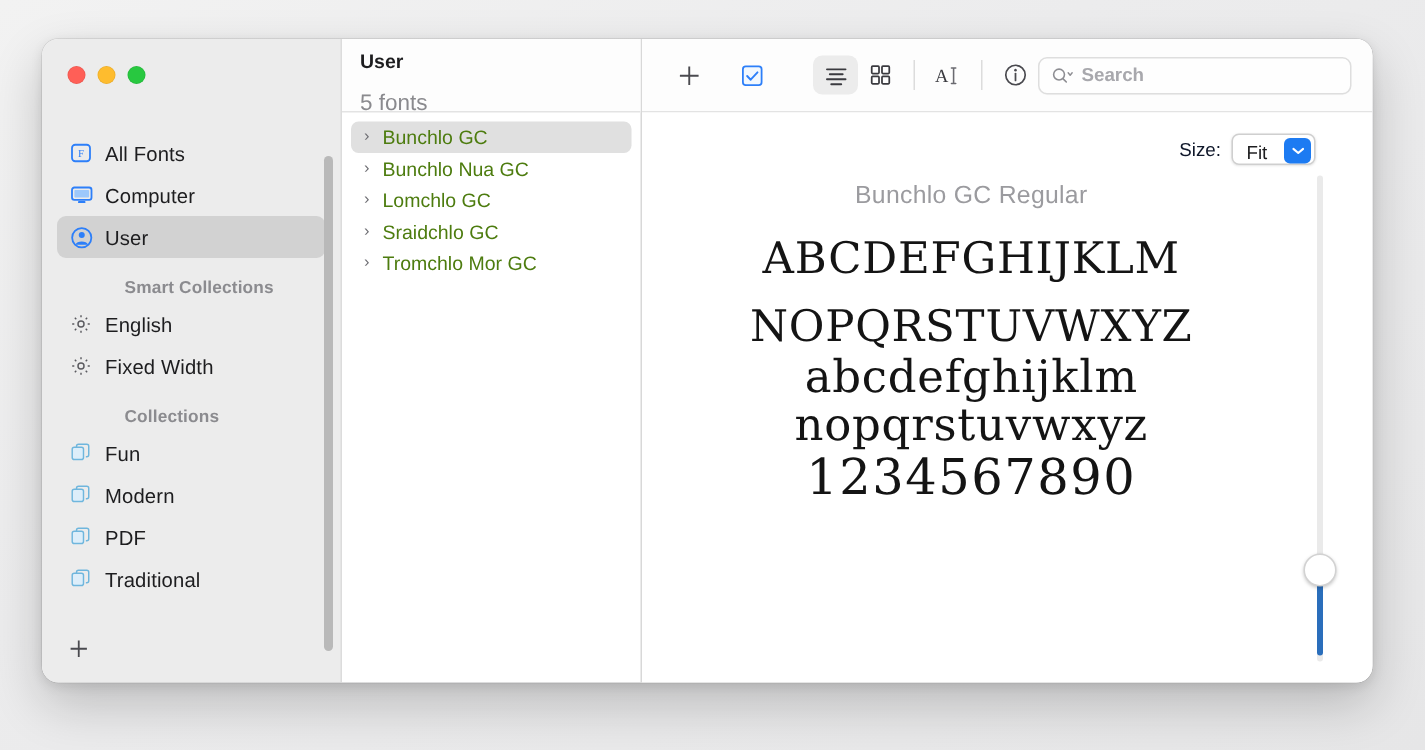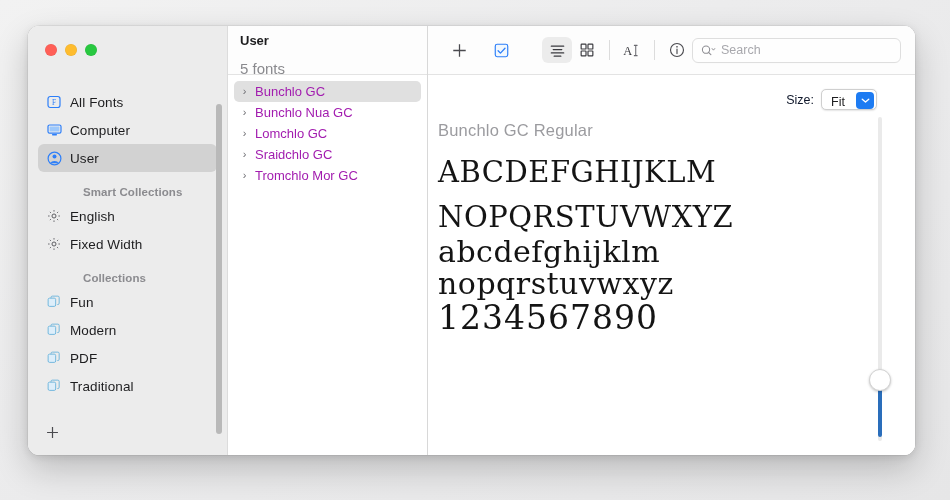--- a/index.html
+++ b/index.html
@@ -131,21 +131,21 @@
     border-radius: 5px;
     cursor: default;
   }
   .font-row.selected { background: #e0e0e0; }
   .disc {
     font-size: 11px; color: #6e6e73;
     width: 9px; text-align: center;
     line-height: 1;
   }
   .font-name {
-    font-size: 13px; color: #a21caf; white-space: nowrap;
+    font-size: 13px; color: #4d7c0f; white-space: nowrap;
   }
 
   
   .right {
     flex: 1 1 auto;
     display: flex; flex-direction: column;
     background: #ffffff;
     position: relative;
     min-width: 0;
   }
@@ -169,20 +169,21 @@
   }
   .searchbox {
     margin-left: auto;
     width: 218px; height: 25px;
     border: 0.5px solid #dedede;
     border-radius: 6px;
     background: #fefefe;
     display: flex; align-items: center;
     padding: 0 8px; gap: 5px;
     box-shadow: 0 0.5px 0 rgba(0,0,0,0.02);
+    font-weight: bold;
   }
   .search-ph { font-size: 12.5px; color: #a8a8ad; }
 
   
   .preview {
     flex: 1 1 auto; position: relative; overflow: hidden; background: #fff;
   }
   .size-ctrl {
     position: absolute; right: 38px; top: 14px;
     display: flex; align-items: center; gap: 7px;
@@ -202,21 +203,21 @@
   .size-val { font-size: 12.5px; color: #1d1d1f; }
   .size-chev {
     width: 18px; height: 17px; border-radius: 4px;
     background: #1d7bf2;
     display: flex; align-items: center; justify-content: center;
     margin-left: auto;
   }
   .sample-wrap {
     position: absolute;
     left: 10px; right: 58px; top: 46px;
-    text-align: left;
+    text-align: center;
   }
   .sample-title {
     font-size: 16.5px; color: #9b9b9f; margin-bottom: 6px;
     letter-spacing: 0.2px;
   }
   .sample-line {
     font-family: "DejaVu Serif", serif;
     color: #141414;
     line-height: 1.07;
     white-space: nowrap;

